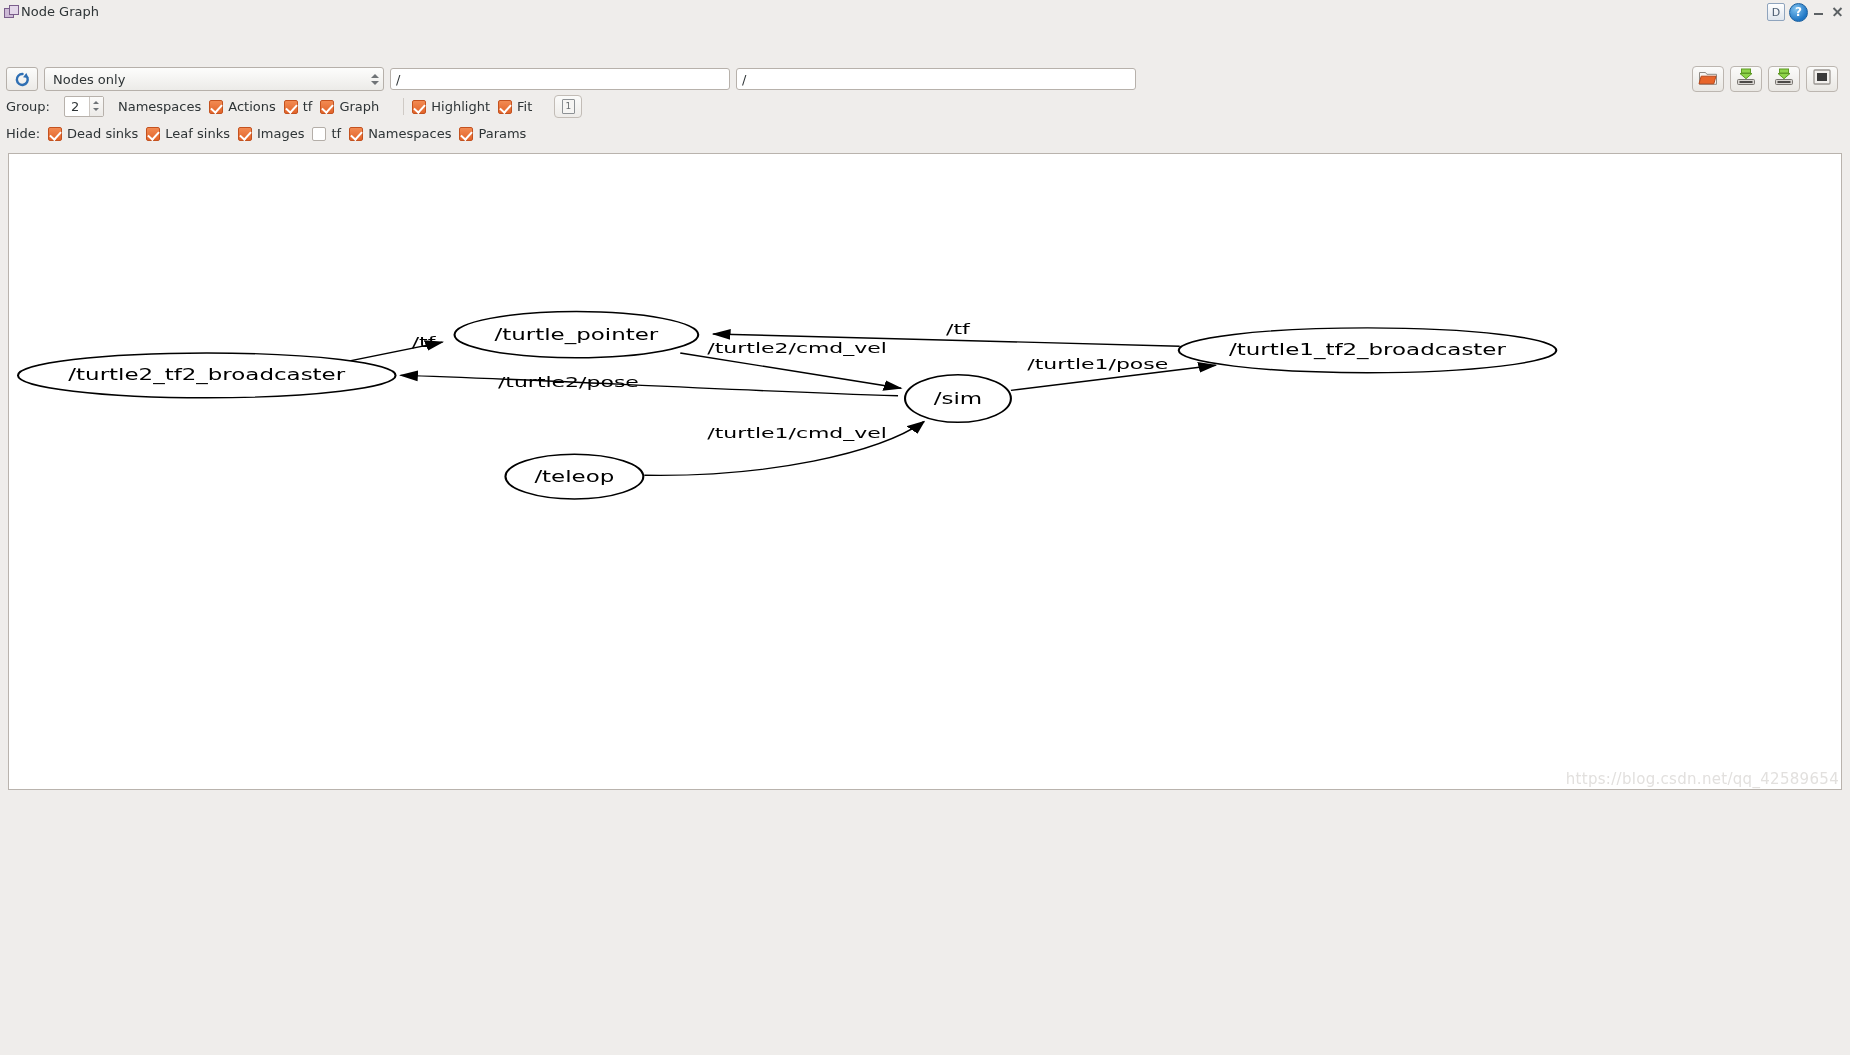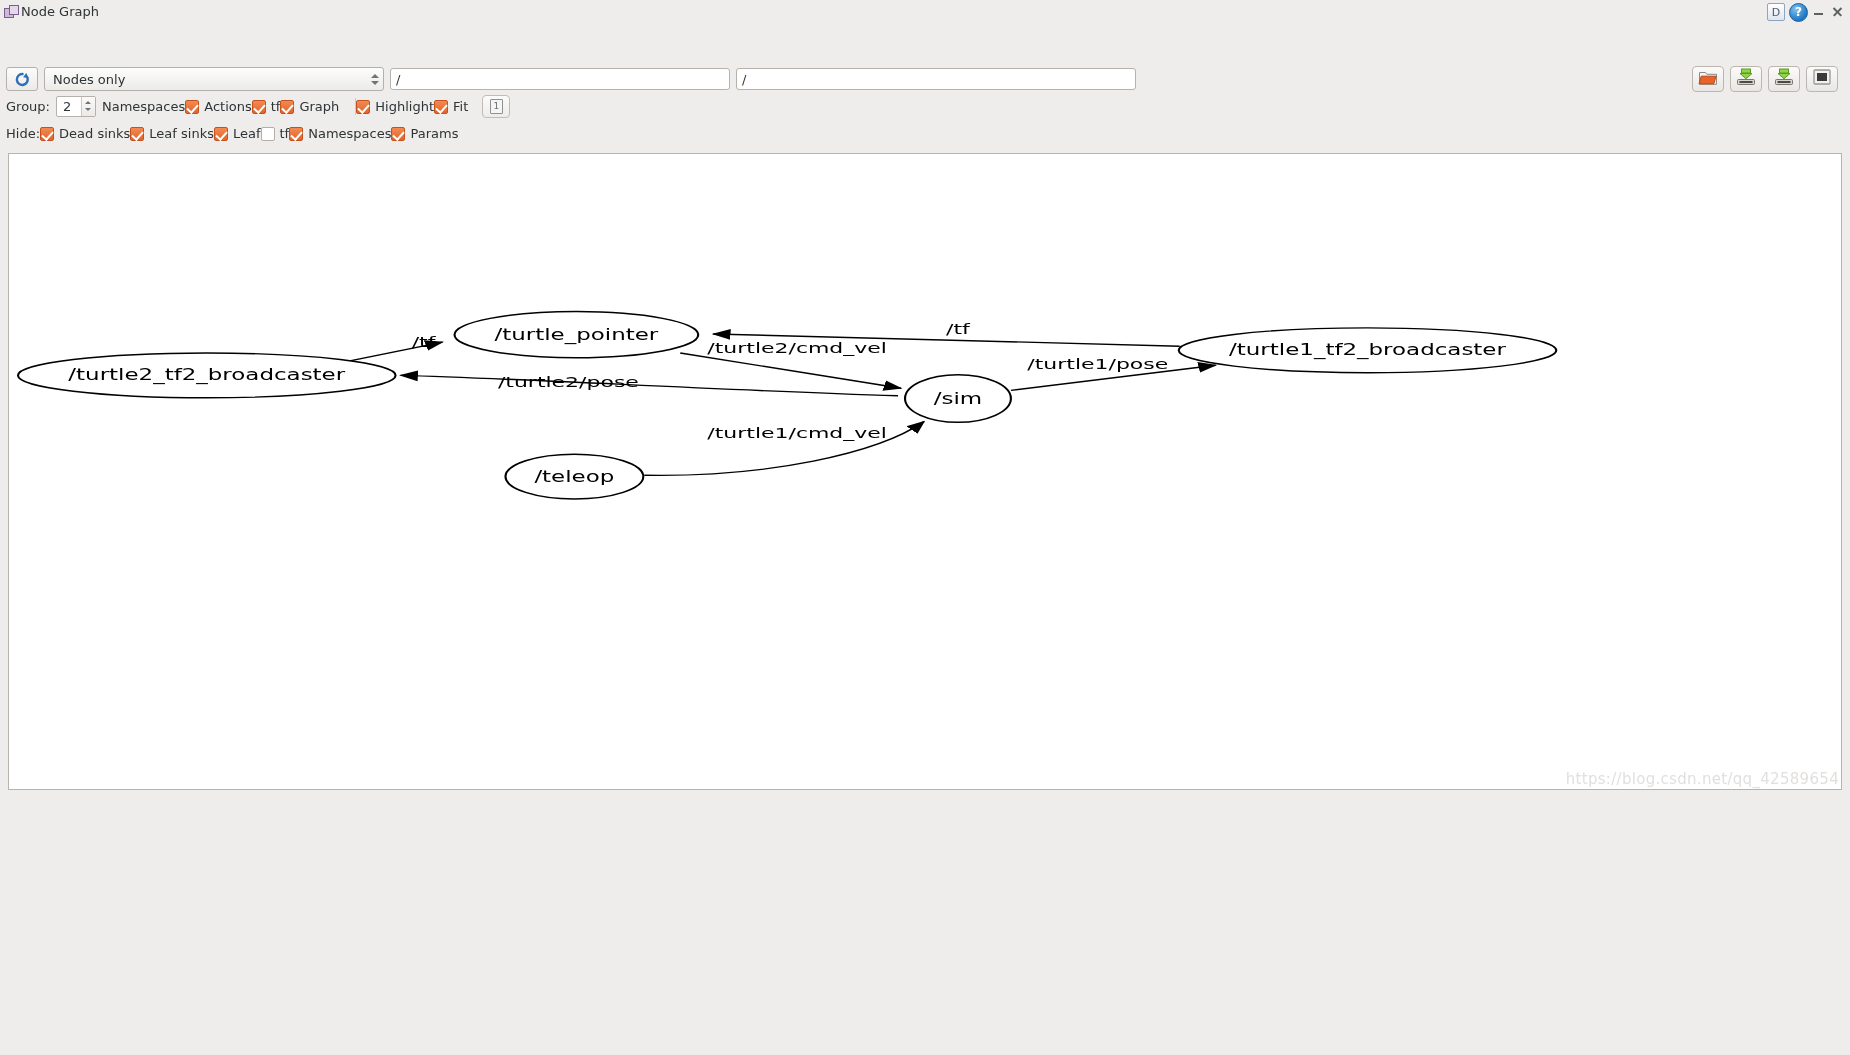--- a/index.html
+++ b/index.html
@@ -140,21 +140,21 @@
     width: 30px; height: 24px;
     border: 1px solid #bcb6b0; border-radius: 4px;
     background: linear-gradient(#fbfbfa, #e9e7e3);
     display: flex; align-items: center; justify-content: center;
   }
 
   
   .row2, .row3 {
     flex: 0 0 27px; height: 27px;
     display: flex; align-items: center;
-    padding: 0 6px; gap: 0;
+    padding: 0 6px; gap: 8px;
     font-size: 13px; color: #2e3436;
   }
   .lbl { font-size: 13px; color: #2e3436; white-space: nowrap; }
   .spin {
     width: 40px; height: 21px; margin-left: 6px;
     border: 1px solid #b7b1ab; border-radius: 2px;
     background: #fff; display: flex; align-items: center;
     position: relative; box-sizing: border-box;
   }
   .spin .sval { font-size: 13px; color: #2e3436; padding-left: 6px; }
@@ -376,21 +376,21 @@
       <span class="lbl">Dead sinks</span>
     </label>
 
     <label class="cb-item">
       <span class="cb on"></span>
       <span class="lbl">Leaf sinks</span>
     </label>
 
     <label class="cb-item">
       <span class="cb on"></span>
-      <span class="lbl">Leaf</span>
+      <span class="lbl">Images</span>
     </label>
 
     <label class="cb-item">
       <span class="cb off"></span>
       <span class="lbl">tf</span>
     </label>
 
     <label class="cb-item">
       <span class="cb on"></span>
       <span class="lbl">Namespaces</span>

